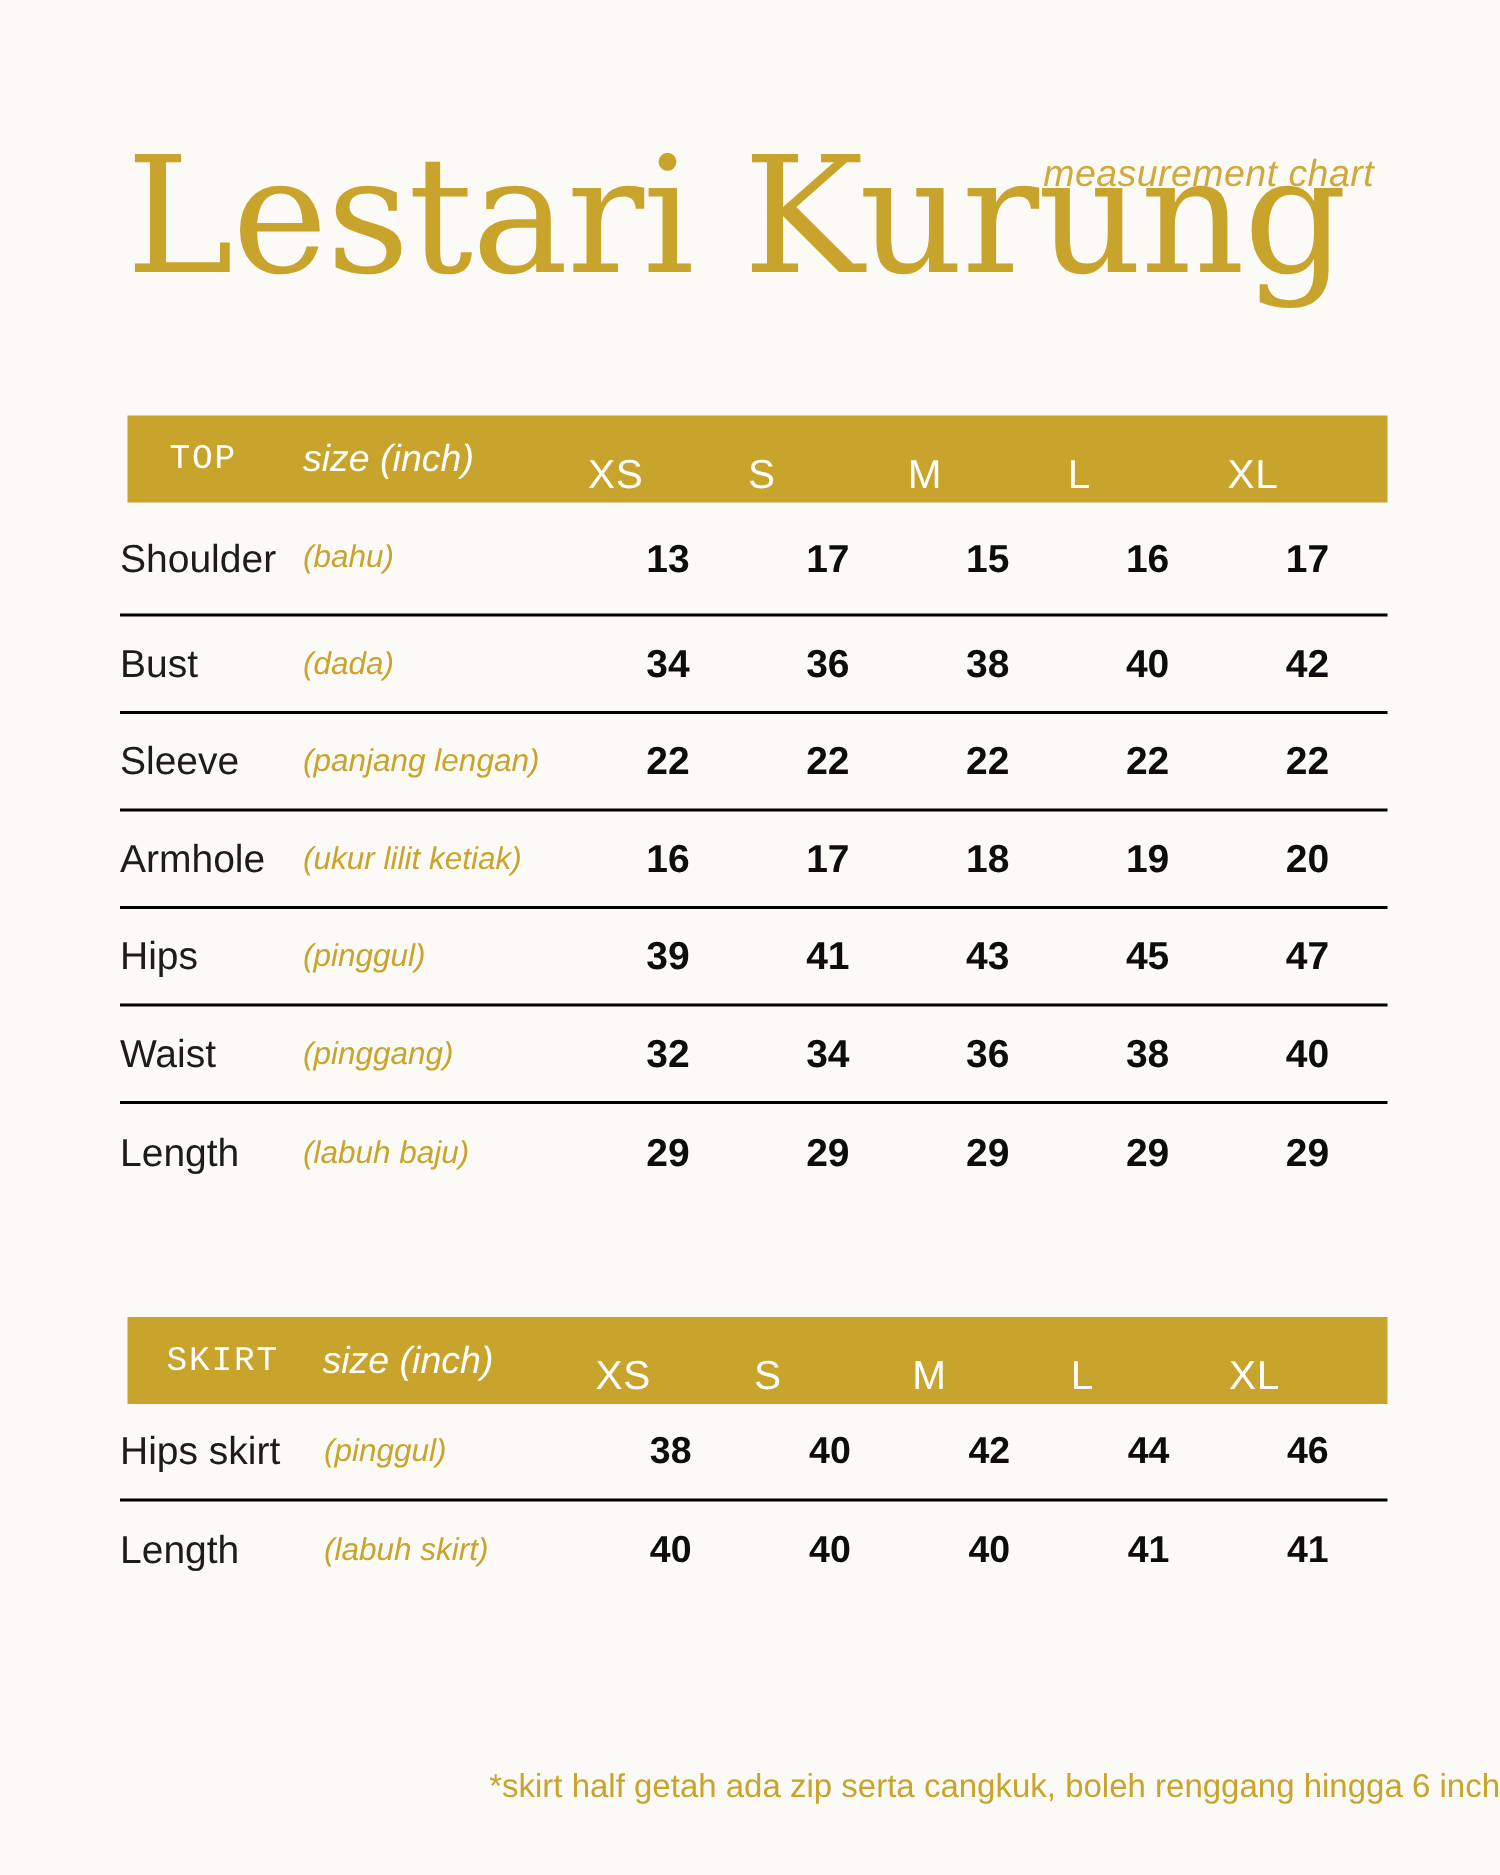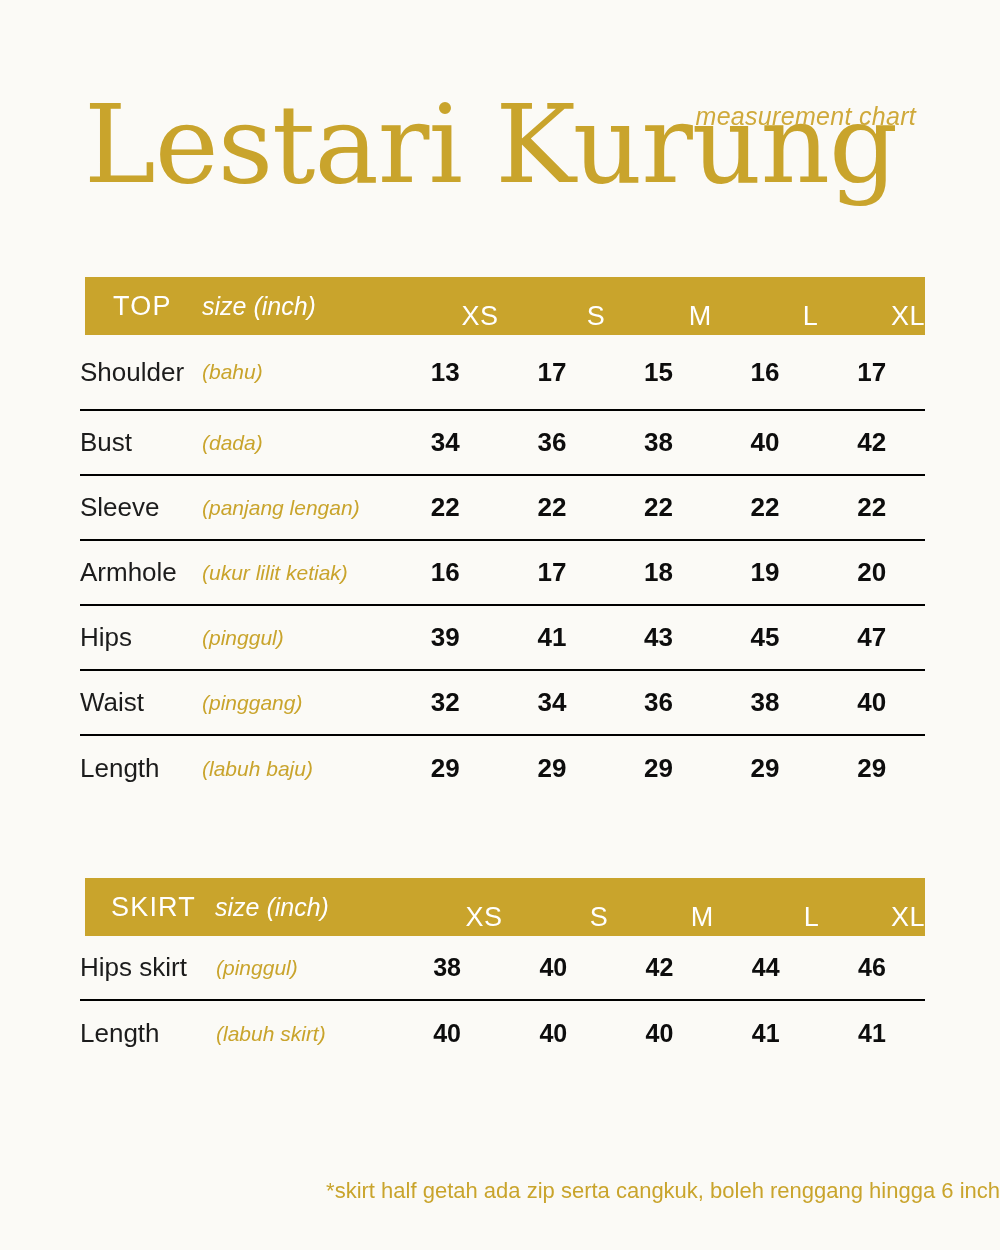--- a/index.html
+++ b/index.html
@@ -68,33 +68,34 @@
     align-items: center;
     height: 58px;
     background: #c9a42c;
     color: #ffffff;
     box-sizing: border-box;
   }
   .tbl-header .h-cat {
     width: 117px;
     padding-left: 28px;
     box-sizing: border-box;
-    font-size: 27px;
+    font-size: 23px;
     letter-spacing: 1.2px;
     white-space: nowrap;
+    font-family: Liberation Mono, monospace;
   }
   .tbl-header .h-unit {
     width: 190px;
     font-size: 25px;
     font-style: italic;
     white-space: nowrap;
   }
   .tbl-header .h-size {
     flex: 1 1 0;
-    text-align: right;
+    text-align: left;
     font-size: 27px;
     letter-spacing: 0.5px;
     margin-top: 20px;
   }
   #skirt-table-wrap .tbl-header .h-cat { width: 130px; padding-left: 26px; }
   #skirt-table-wrap .tbl-header .h-unit { width: 182px; }
 
   .tbl-body {
     position: relative;
     margin-left: -5px;

